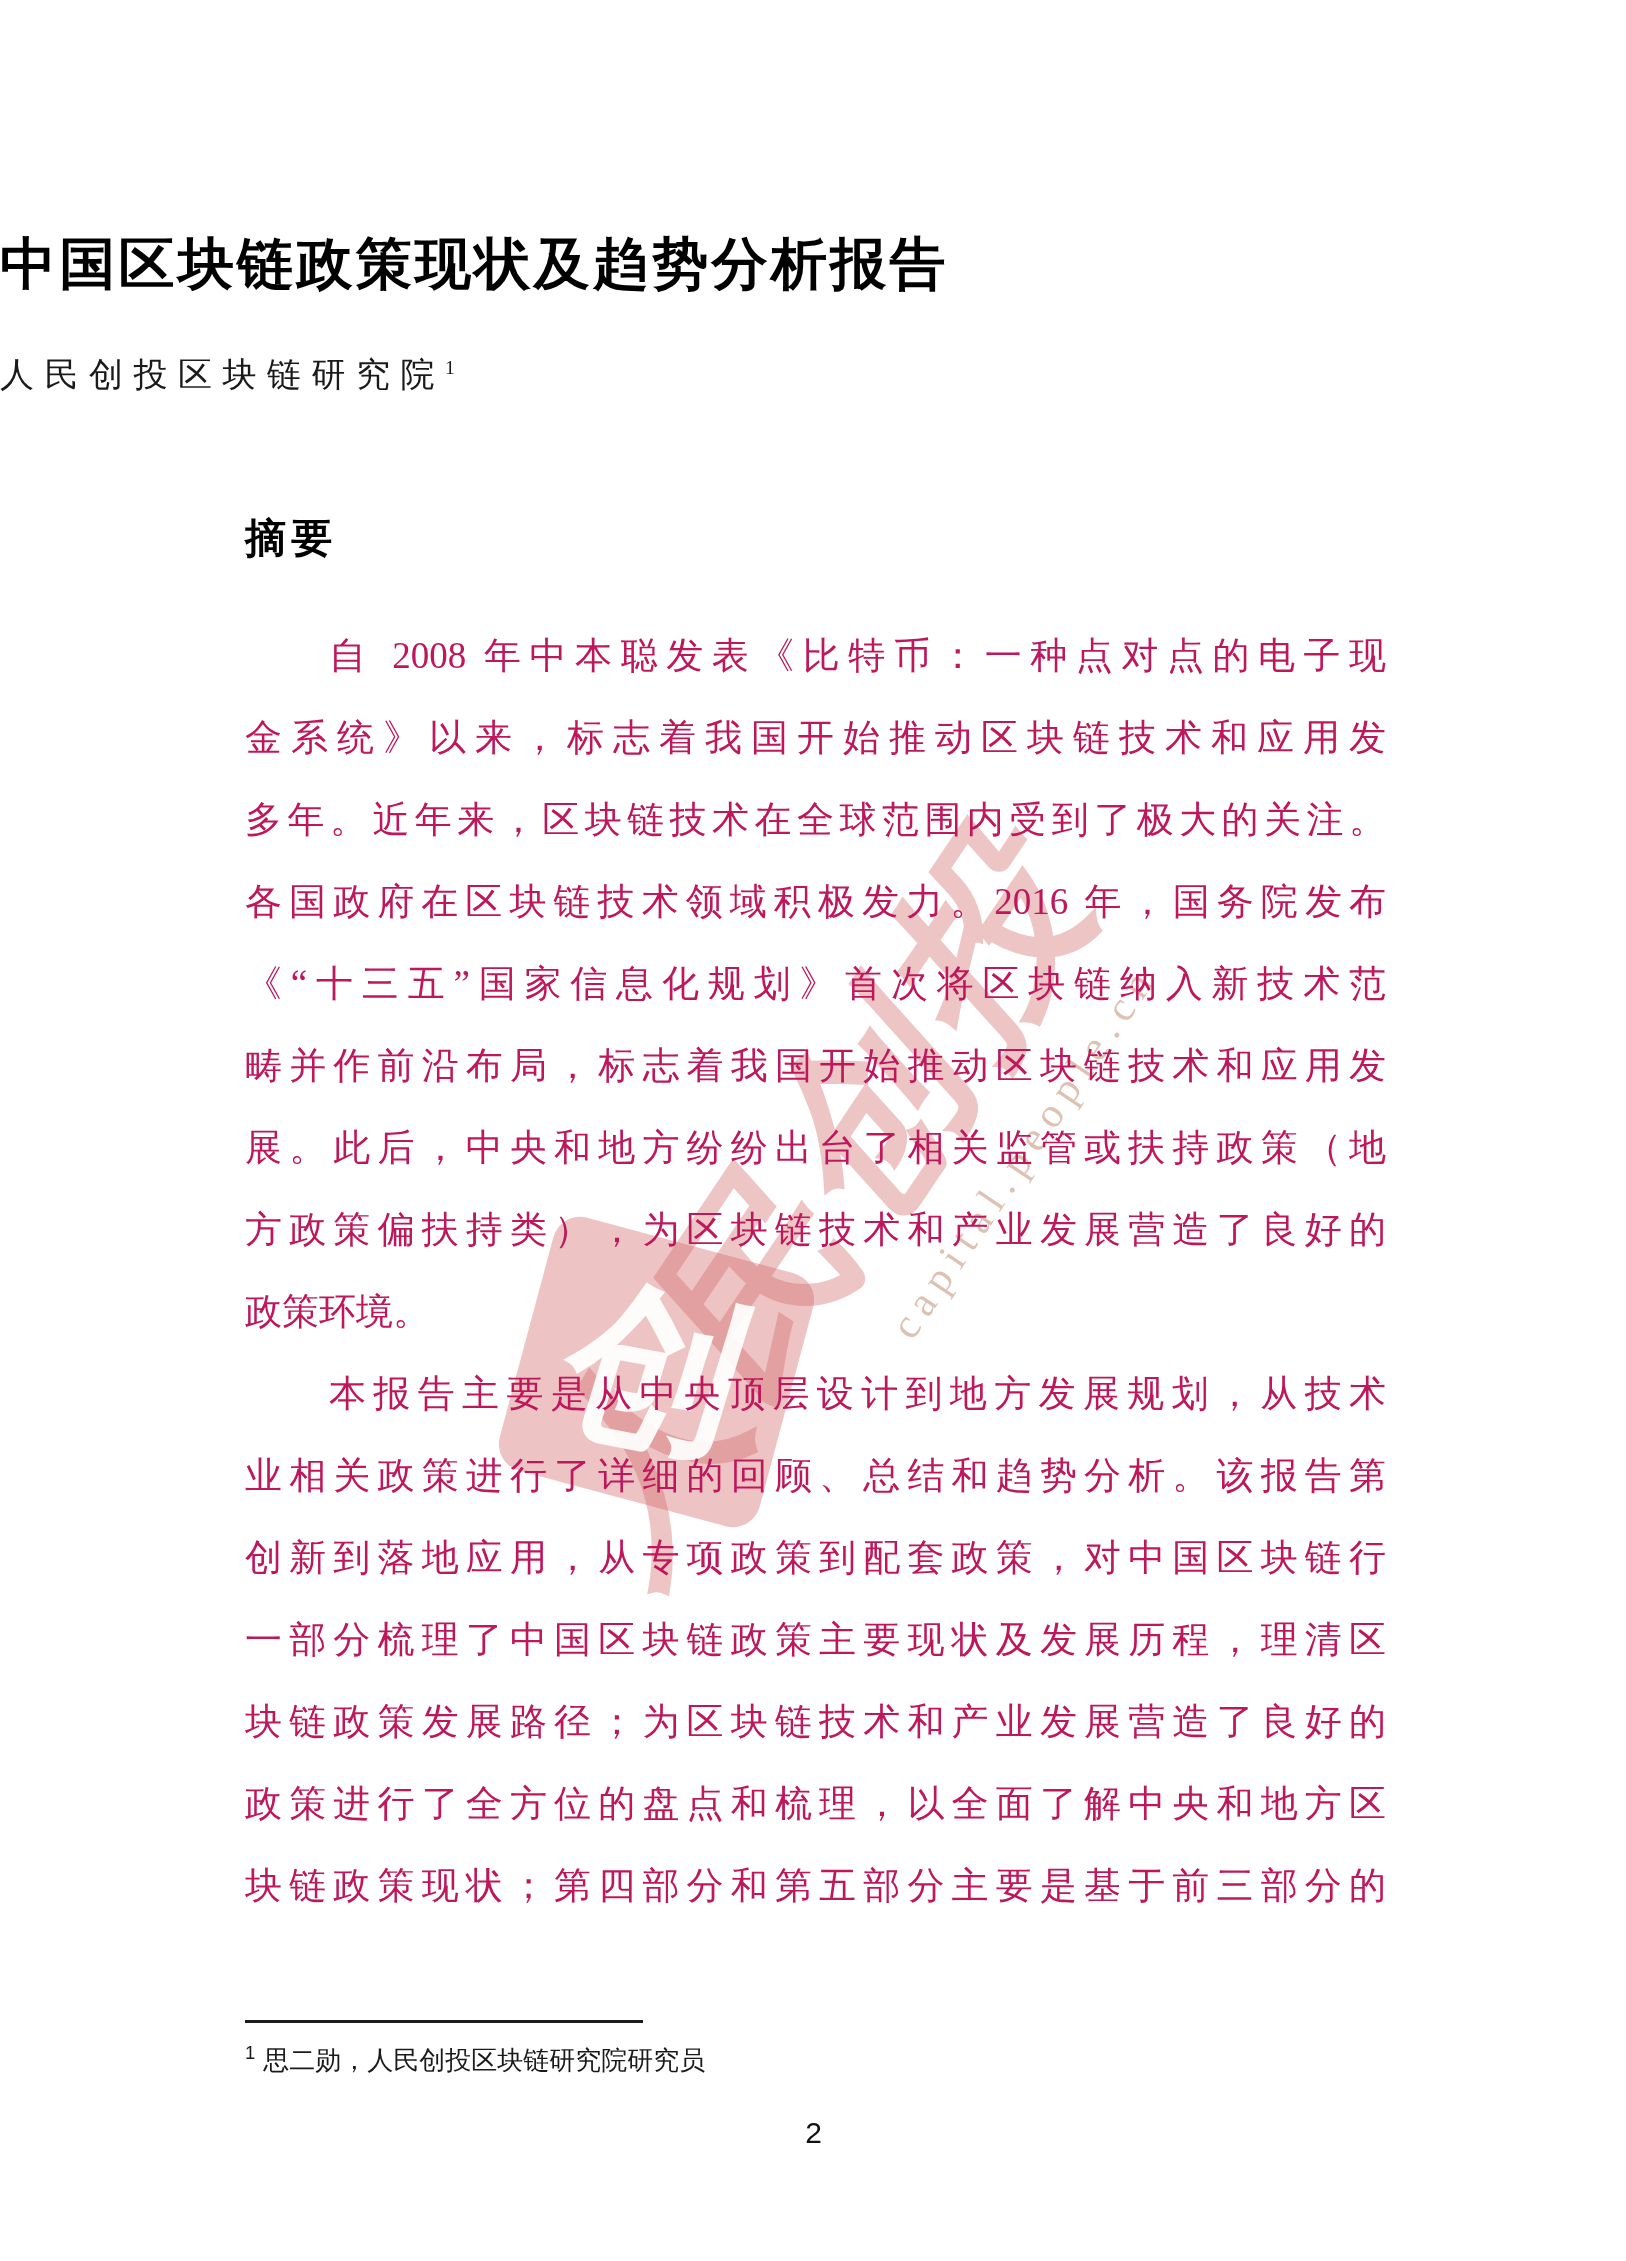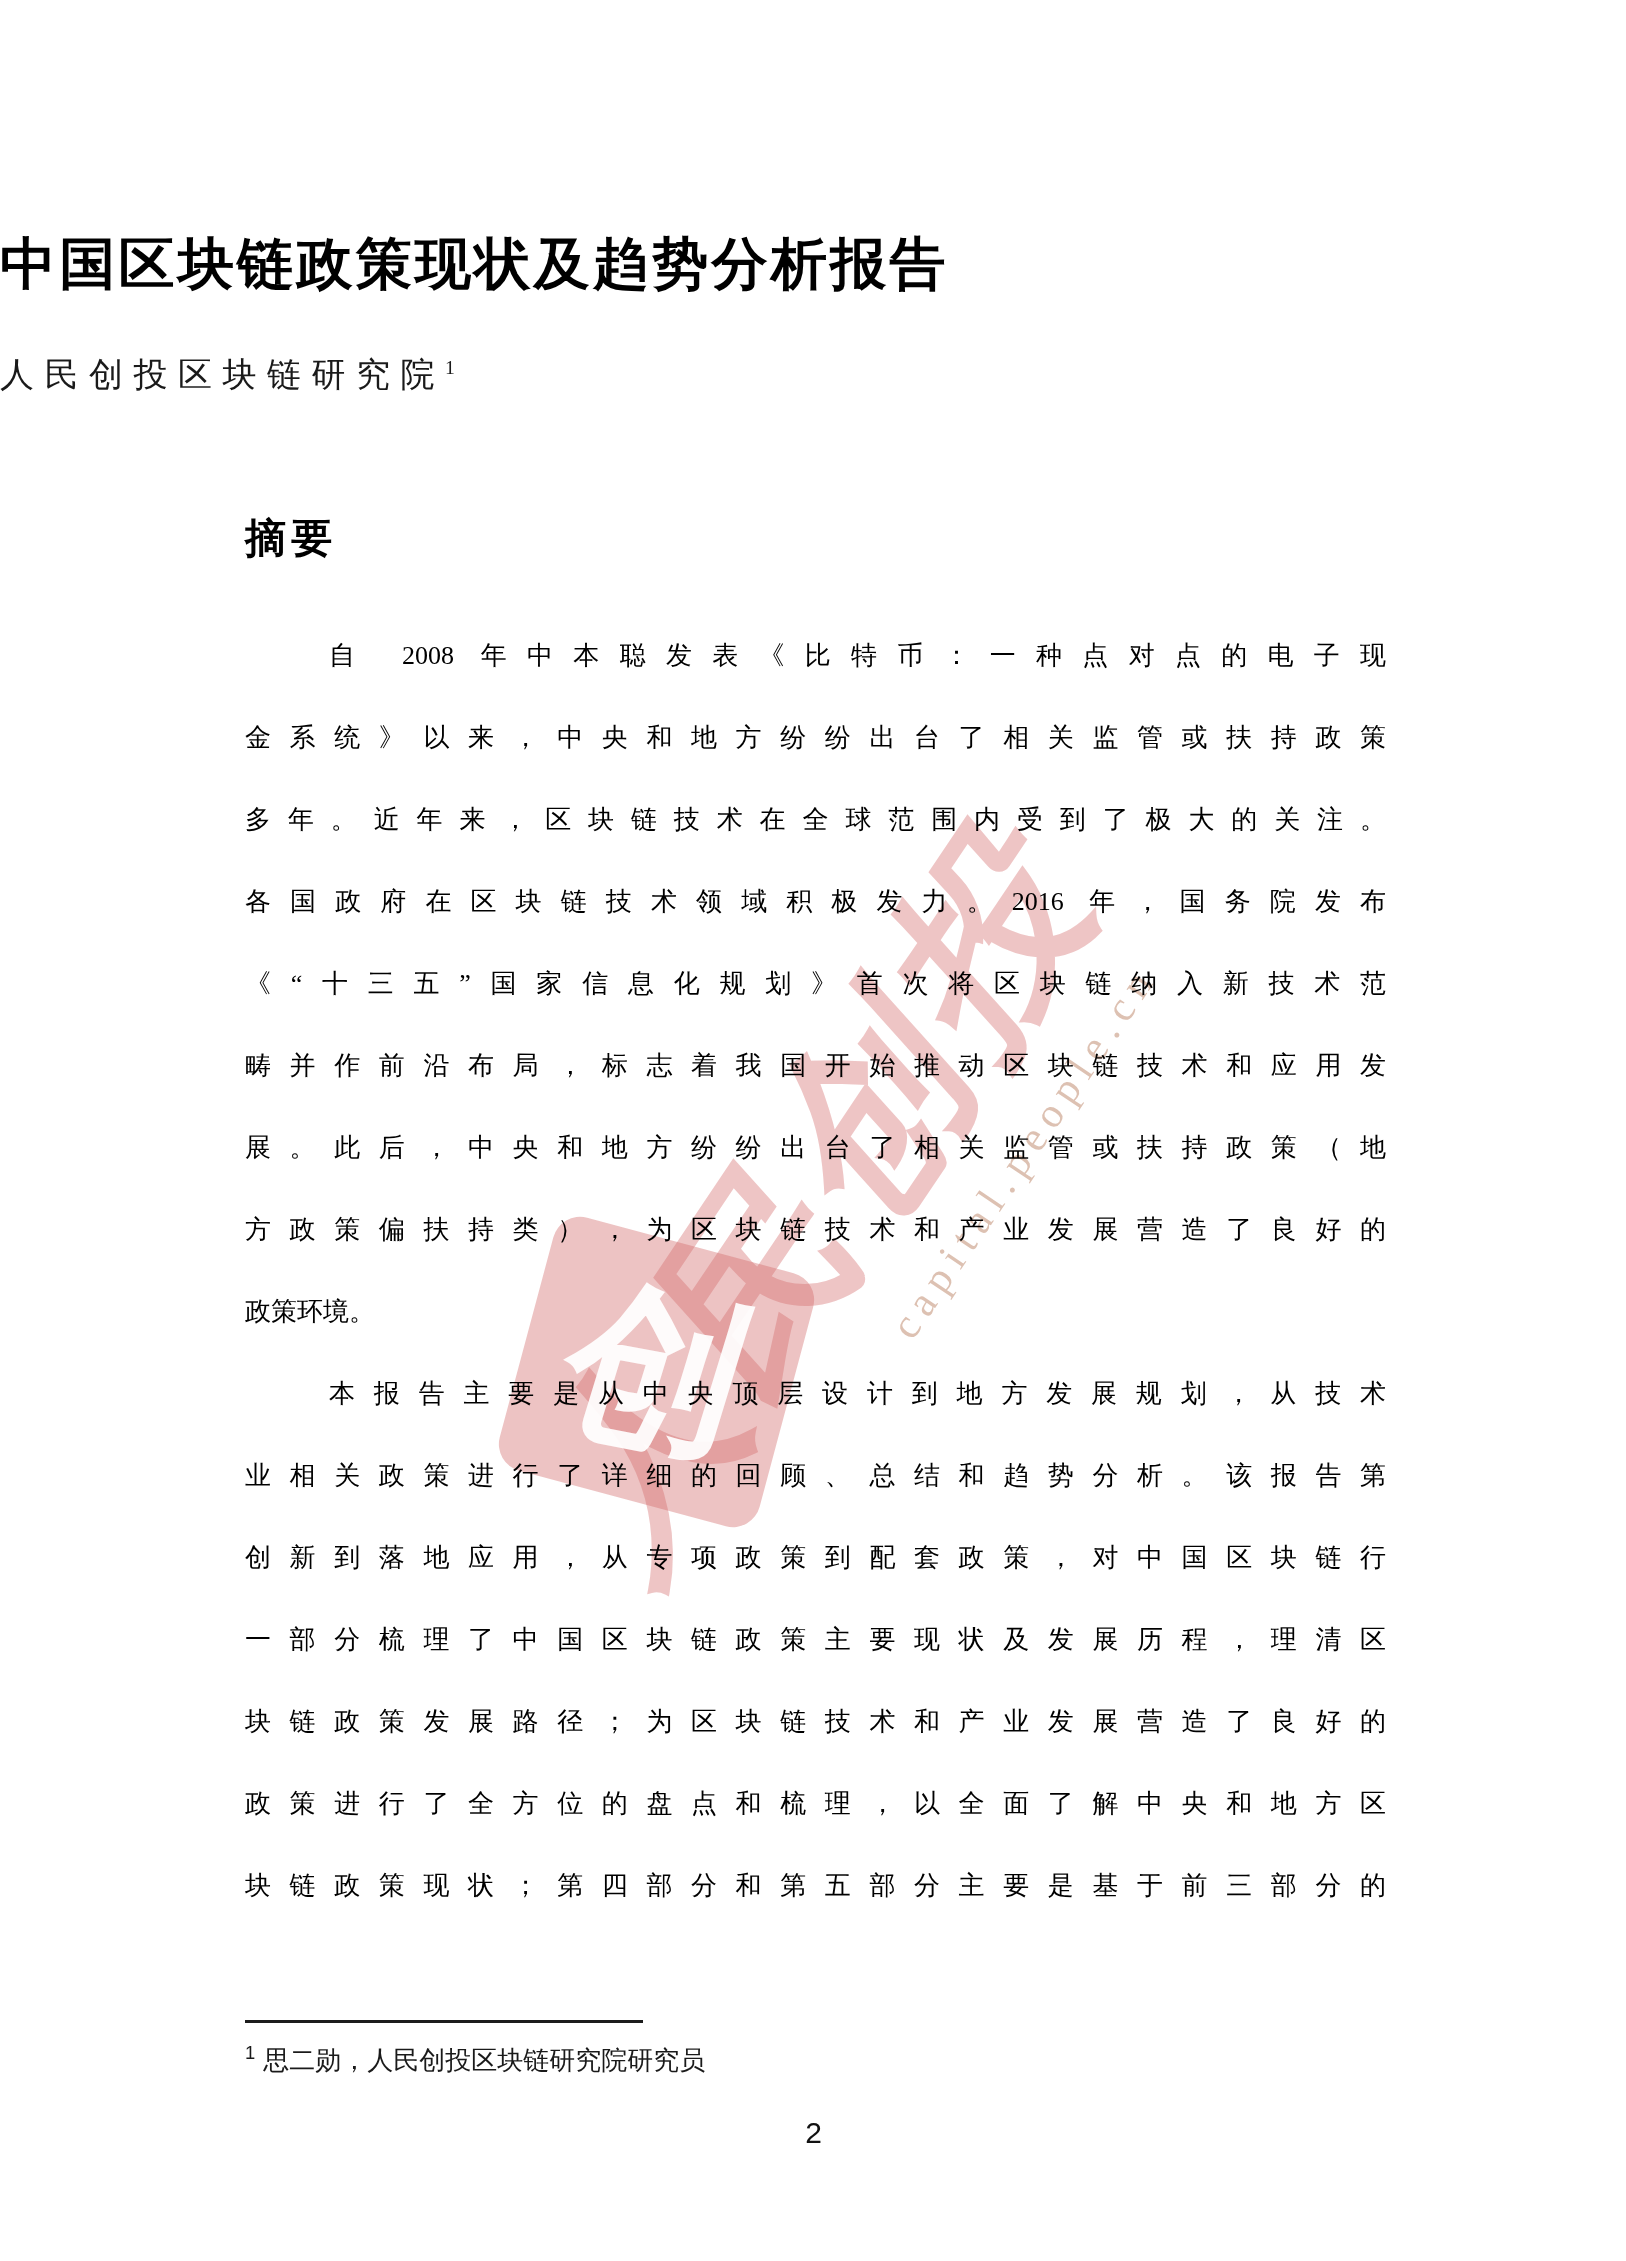--- a/index.html
+++ b/index.html
@@ -66,21 +66,21 @@
   }
   .abstract-heading {
     position: absolute; top: 481px; left: 245px; z-index: 1;
     font-family: "Liberation Sans", "DejaVu Sans", sans-serif;
     font-size: 41px; line-height: 47px; font-weight: bold;
     letter-spacing: 5.2px; color: #000000;
   }
   .body-text { position: absolute; top: 615px; left: 245px; width: 1141px; z-index: 1; }
   .line {
     height: 82px; line-height: 82px;
-    font-size: 26px; color: #000000;
+    font-size: 37px; color: #be185d;
     text-align: justify; text-align-last: justify;
   }
   .line.indent { text-indent: 84px; }
   .line.nofill { text-align-last: left; }
 
   
   .footnote-rule {
     position: absolute; top: 2020px; left: 245px; z-index: 1;
     width: 398px; height: 3.3px; background: #1c1c1c;
   }
@@ -115,21 +115,21 @@
   <h1 class="doc-title">中国区块链政策现状及趋势分析报告</h1>
 
   <div class="doc-subtitle">
     <span>人民创投区块链研究院</span><sup>1</sup>
   </div>
 
   <h2 class="abstract-heading">摘要</h2>
 
   <div class="body-text">
       <div class="line indent">自 2008 年中本聪发表《比特币：一种点对点的电子现</div>
-      <div class="line">金系统》以来，中央和地方纷纷出台了相关监管或扶持政策</div>
+      <div class="line">金系统》以来，标志着我国开始推动区块链技术和应用发</div>
       <div class="line">多年。近年来，区块链技术在全球范围内受到了极大的关注。</div>
       <div class="line">各国政府在区块链技术领域积极发力。2016 年，国务院发布</div>
       <div class="line">《“十三五”国家信息化规划》首次将区块链纳入新技术范</div>
       <div class="line">畴并作前沿布局，标志着我国开始推动区块链技术和应用发</div>
       <div class="line">展。此后，中央和地方纷纷出台了相关监管或扶持政策（地</div>
       <div class="line">方政策偏扶持类），为区块链技术和产业发展营造了良好的</div>
       <div class="line nofill">政策环境。</div>
       <div class="line indent">本报告主要是从中央顶层设计到地方发展规划，从技术</div>
       <div class="line">业相关政策进行了详细的回顾、总结和趋势分析。该报告第</div>
       <div class="line">创新到落地应用，从专项政策到配套政策，对中国区块链行</div>

